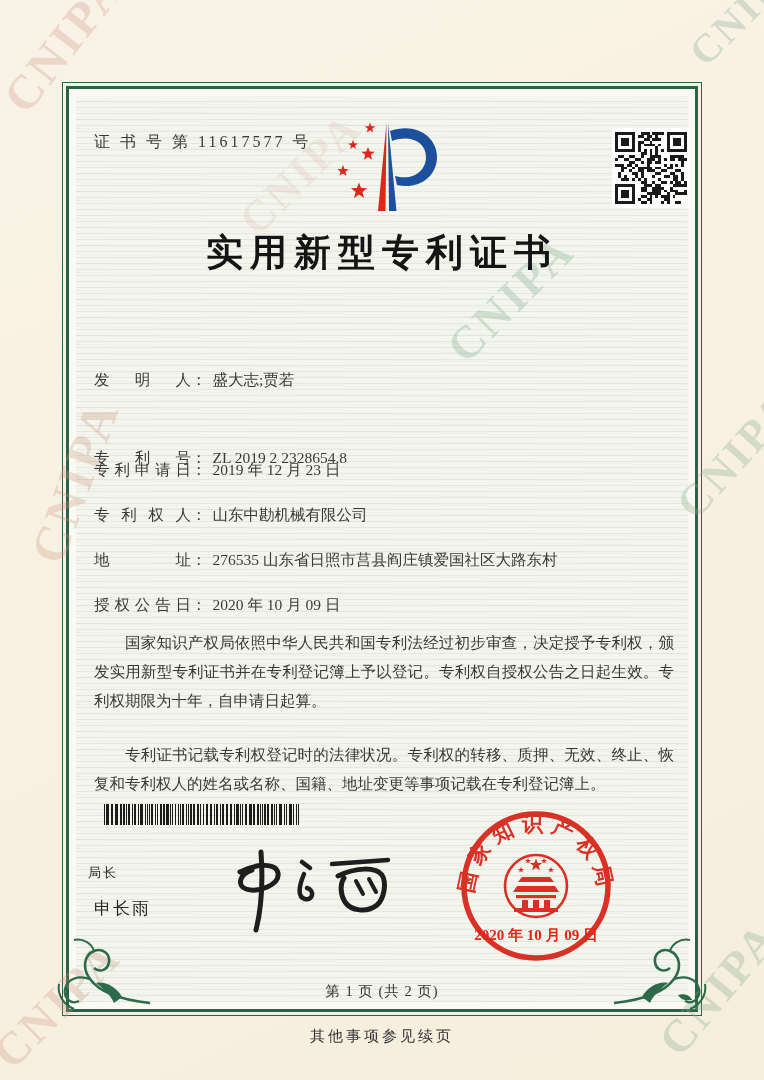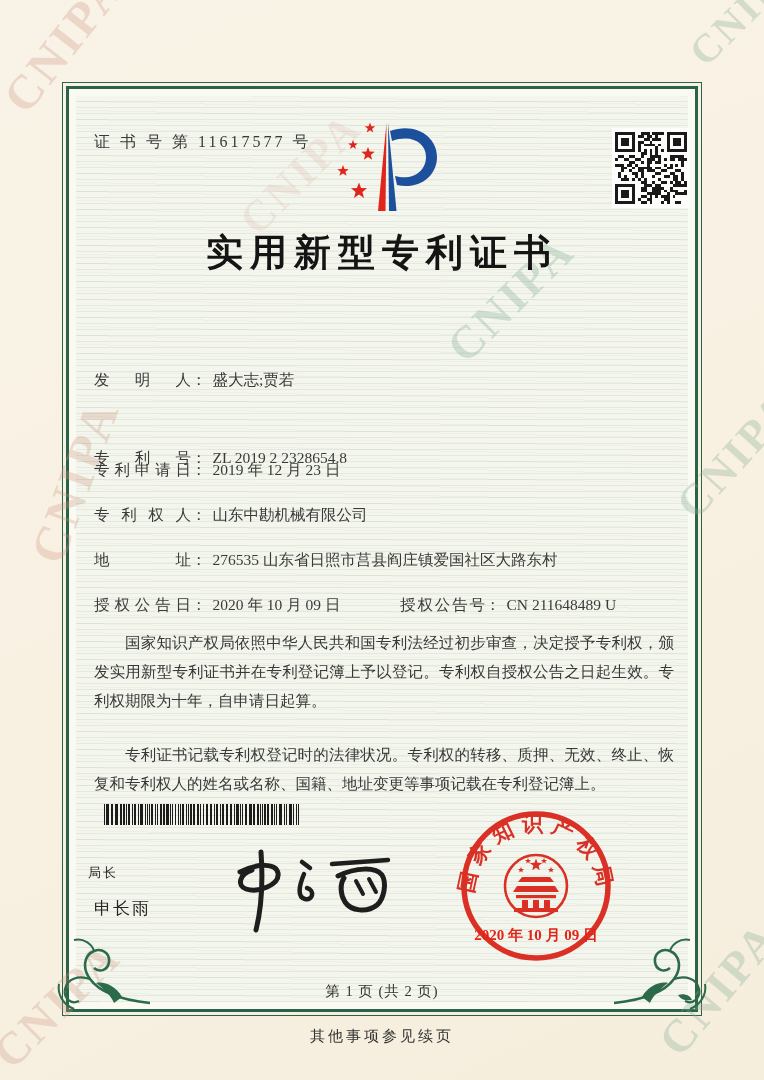--- a/index.html
+++ b/index.html
@@ -413,23 +413,20 @@
     <span class="lab">专利申请日</span><span class="colon">：</span><span>2019 年 12 月 23 日</span>
   </div>
   <div class="abs row r4">
     <span class="lab">专利权人</span><span class="colon">：</span><span>山东中勘机械有限公司</span>
   </div>
   <div class="abs row r5">
     <span class="lab">地址</span><span class="colon">：</span><span>276535 山东省日照市莒县阎庄镇爱国社区大路东村</span>
   </div>
   <div class="abs row r6">
     <span class="lab">授权公告日</span><span class="colon">：</span><span>2020 年 10 月 09 日</span>
-    <span class="grant-group">
-      <span class="lab">授权公告号</span><span class="colon">：</span><span>CN 211648489 U</span>
-    </span>
   </div>
 
   <div class="abs body-text">
     <p>国家知识产权局依照中华人民共和国专利法经过初步审查，决定授予专利权，颁发实用新型专利证书并在专利登记簿上予以登记。专利权自授权公告之日起生效。专利权期限为十年，自申请日起算。</p>
     <p>专利证书记载专利权登记时的法律状况。专利权的转移、质押、无效、终止、恢复和专利权人的姓名或名称、国籍、地址变更等事项记载在专利登记簿上。</p>
   </div>
 
   <svg class="abs barcode" id="barcode" viewBox="0 0 198 21" preserveAspectRatio="none" shape-rendering="crispEdges">
       <rect x="0" y="0" width="1" height="21" fill="#1c1c1c"></rect>
       <rect x="2" y="0" width="3" height="21" fill="#1c1c1c"></rect>

